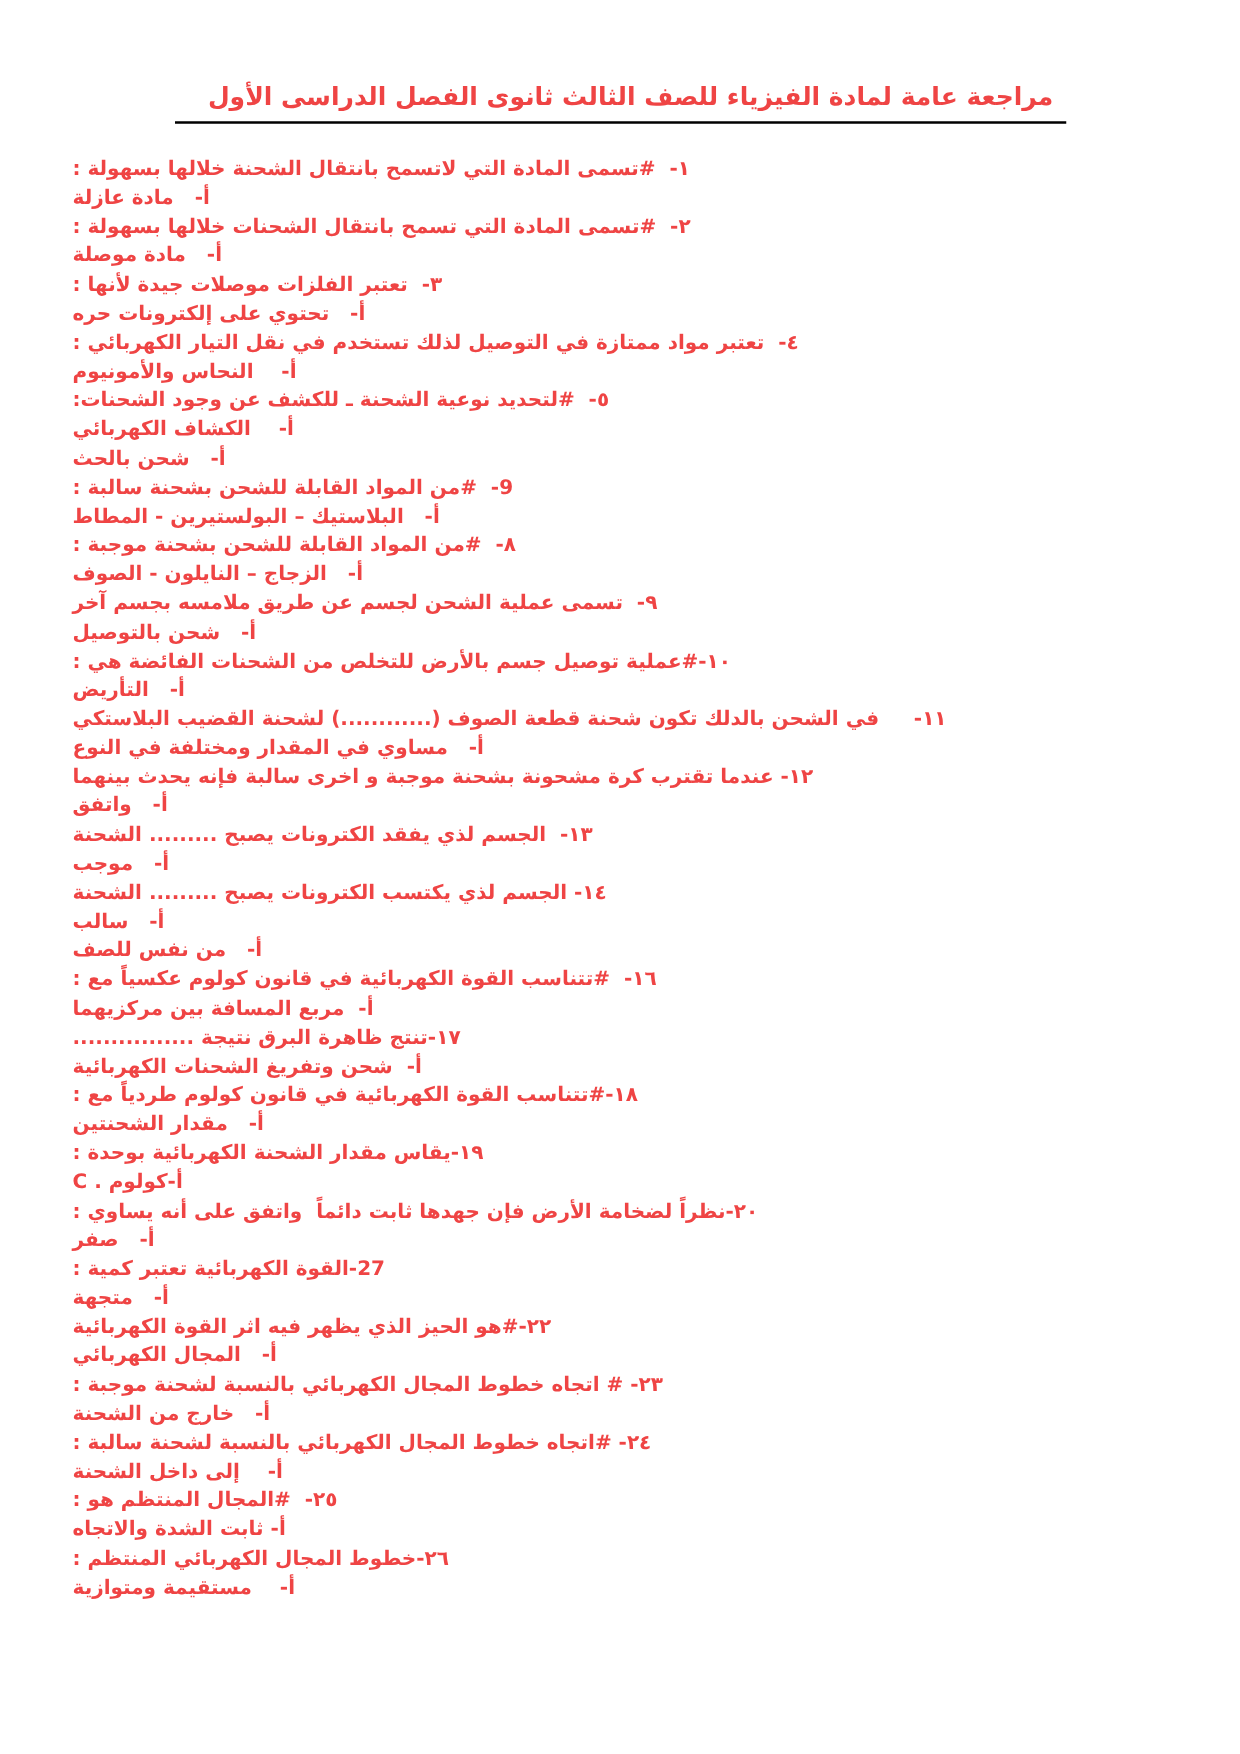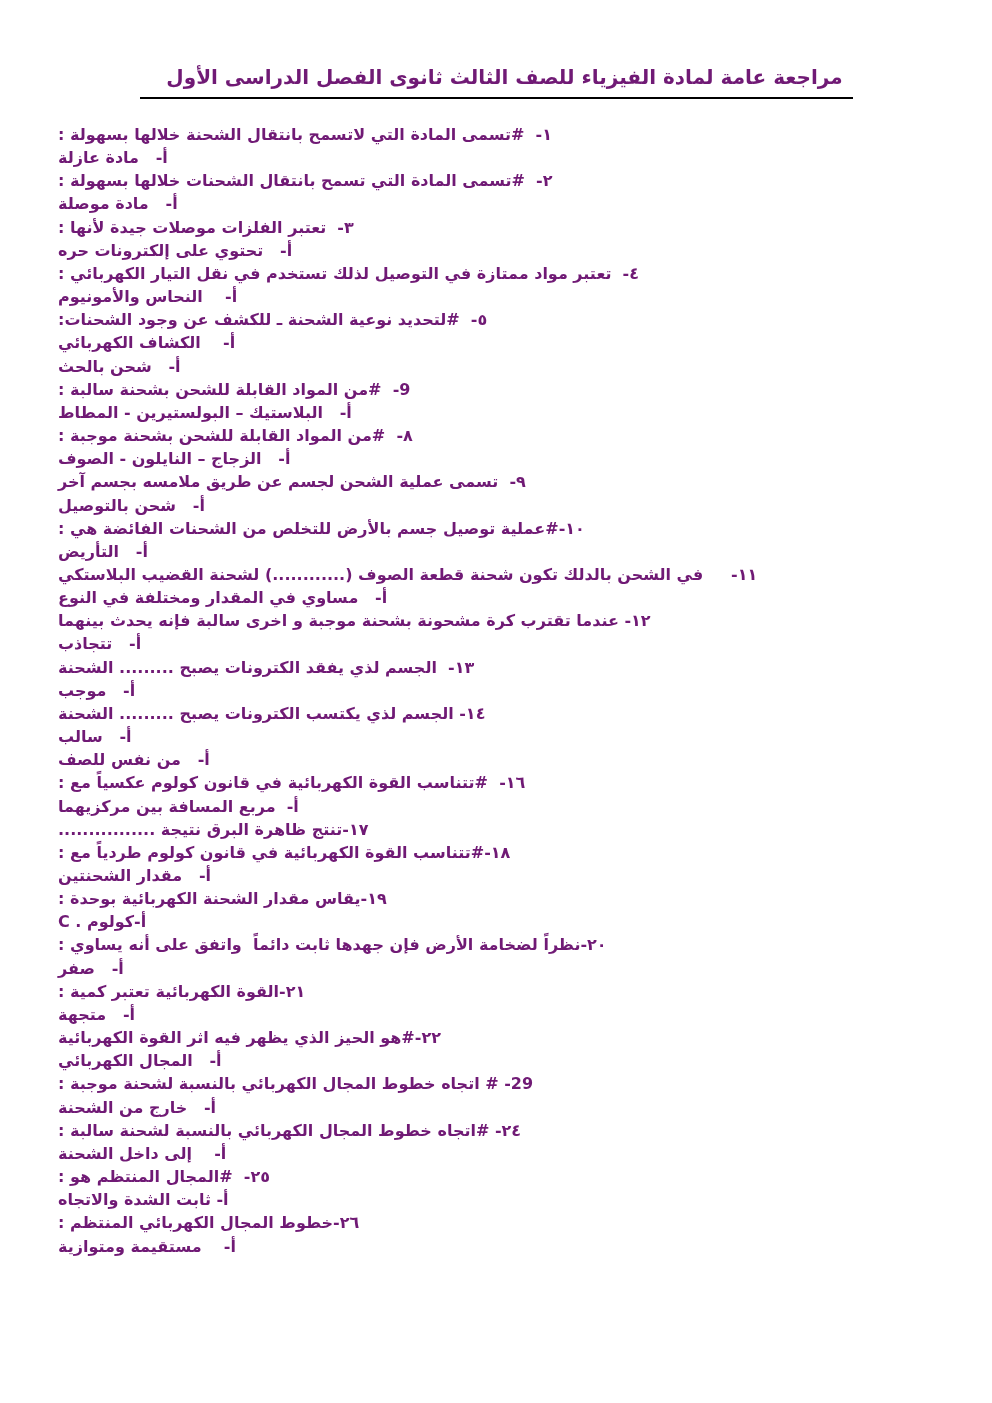--- a/index.html
+++ b/index.html
@@ -1,17 +1,17 @@
 <!DOCTYPE html>
 <html lang="ar" dir="rtl"><head>
 <meta charset="utf-8">
 <style>
   html,body{margin:0;padding:0;background:#ffffff;}
   .page{
-    width:964px;height:1403px;background:#ffffff;color:#701a75;
+    width:964px;height:1403px;background:#ffffff;color:#ef4444;
     direction:rtl;box-sizing:border-box;
     padding:62px 57px 0 30px;overflow:hidden;
     font-family:"DejaVu Sans","Liberation Sans",sans-serif;
     font-weight:bold;
   }
   .title{
     font-size:20px;line-height:30px;font-weight:bold;
     text-align:center;margin:0 auto 24px auto;
     display:table;border-bottom:2px solid #000;
     padding:0 10px 5px 26px;
@@ -46,40 +46,41 @@
       <div class="line answer">أ-   البلاستيك – البولستيرين - المطاط</div>
       <div class="line question">٨-  #من المواد القابلة للشحن بشحنة موجبة :</div>
       <div class="line answer">أ-   الزجاج – النايلون - الصوف</div>
       <div class="line question">٩-  تسمى عملية الشحن لجسم عن طريق ملامسه بجسم آخر</div>
       <div class="line answer">أ-   شحن بالتوصيل</div>
       <div class="line question">١٠-#عملية توصيل جسم بالأرض للتخلص من الشحنات الفائضة هي :</div>
       <div class="line answer">أ-   التأريض</div>
       <div class="line question">١١-     في الشحن بالدلك تكون شحنة قطعة الصوف (............) لشحنة القضيب البلاستكي</div>
       <div class="line answer">أ-   مساوي في المقدار ومختلفة في النوع</div>
       <div class="line question">١٢- عندما تقترب كرة مشحونة بشحنة موجبة و اخرى سالبة فإنه يحدث بينهما</div>
-      <div class="line answer">أ-   تتجاذب</div>
+      <div class="line answer">أ-   واتفق</div>
       <div class="line question">١٣-  الجسم لذي يفقد الكترونات يصبح ......... الشحنة</div>
       <div class="line answer">أ-   موجب</div>
       <div class="line question">١٤- الجسم لذي يكتسب الكترونات يصبح ......... الشحنة</div>
       <div class="line answer">أ-   سالب</div>
       <div class="line answer">أ-   من نفس للصف</div>
       <div class="line question">١٦-  #تتناسب القوة الكهربائية في قانون كولوم عكسياً مع :</div>
       <div class="line answer">أ-  مربع المسافة بين مركزيهما</div>
       <div class="line question">١٧-تنتج ظاهرة البرق نتيجة ................</div>
+      <div class="line answer">أ-  شحن وتفريغ الشحنات الكهربائية</div>
       <div class="line question">١٨-#تتناسب القوة الكهربائية في قانون كولوم طردياً مع :</div>
       <div class="line answer">أ-   مقدار الشحنتين</div>
       <div class="line question">١٩-يقاس مقدار الشحنة الكهربائية بوحدة :</div>
       <div class="line answer">أ-كولوم . C</div>
       <div class="line question">٢٠-نظراً لضخامة الأرض فإن جهدها ثابت دائماً  واتفق على أنه يساوي :</div>
       <div class="line answer">أ-   صفر</div>
-      <div class="line question">٢١-القوة الكهربائية تعتبر كمية :</div>
+      <div class="line question">27-القوة الكهربائية تعتبر كمية :</div>
       <div class="line answer">أ-   متجهة</div>
       <div class="line question">٢٢-#هو الحيز الذي يظهر فيه اثر القوة الكهربائية</div>
       <div class="line answer">أ-   المجال الكهربائي</div>
-      <div class="line question">29- # اتجاه خطوط المجال الكهربائي بالنسبة لشحنة موجبة :</div>
+      <div class="line question">٢٣- # اتجاه خطوط المجال الكهربائي بالنسبة لشحنة موجبة :</div>
       <div class="line answer">أ-   خارج من الشحنة</div>
       <div class="line question">٢٤- #اتجاه خطوط المجال الكهربائي بالنسبة لشحنة سالبة :</div>
       <div class="line answer">أ-    إلى داخل الشحنة</div>
       <div class="line question">٢٥-  #المجال المنتظم هو :</div>
       <div class="line answer">أ- ثابت الشدة والاتجاه</div>
       <div class="line question">٢٦-خطوط المجال الكهربائي المنتظم :</div>
       <div class="line answer">أ-    مستقيمة ومتوازية</div>
     </div>
 </div>
 

